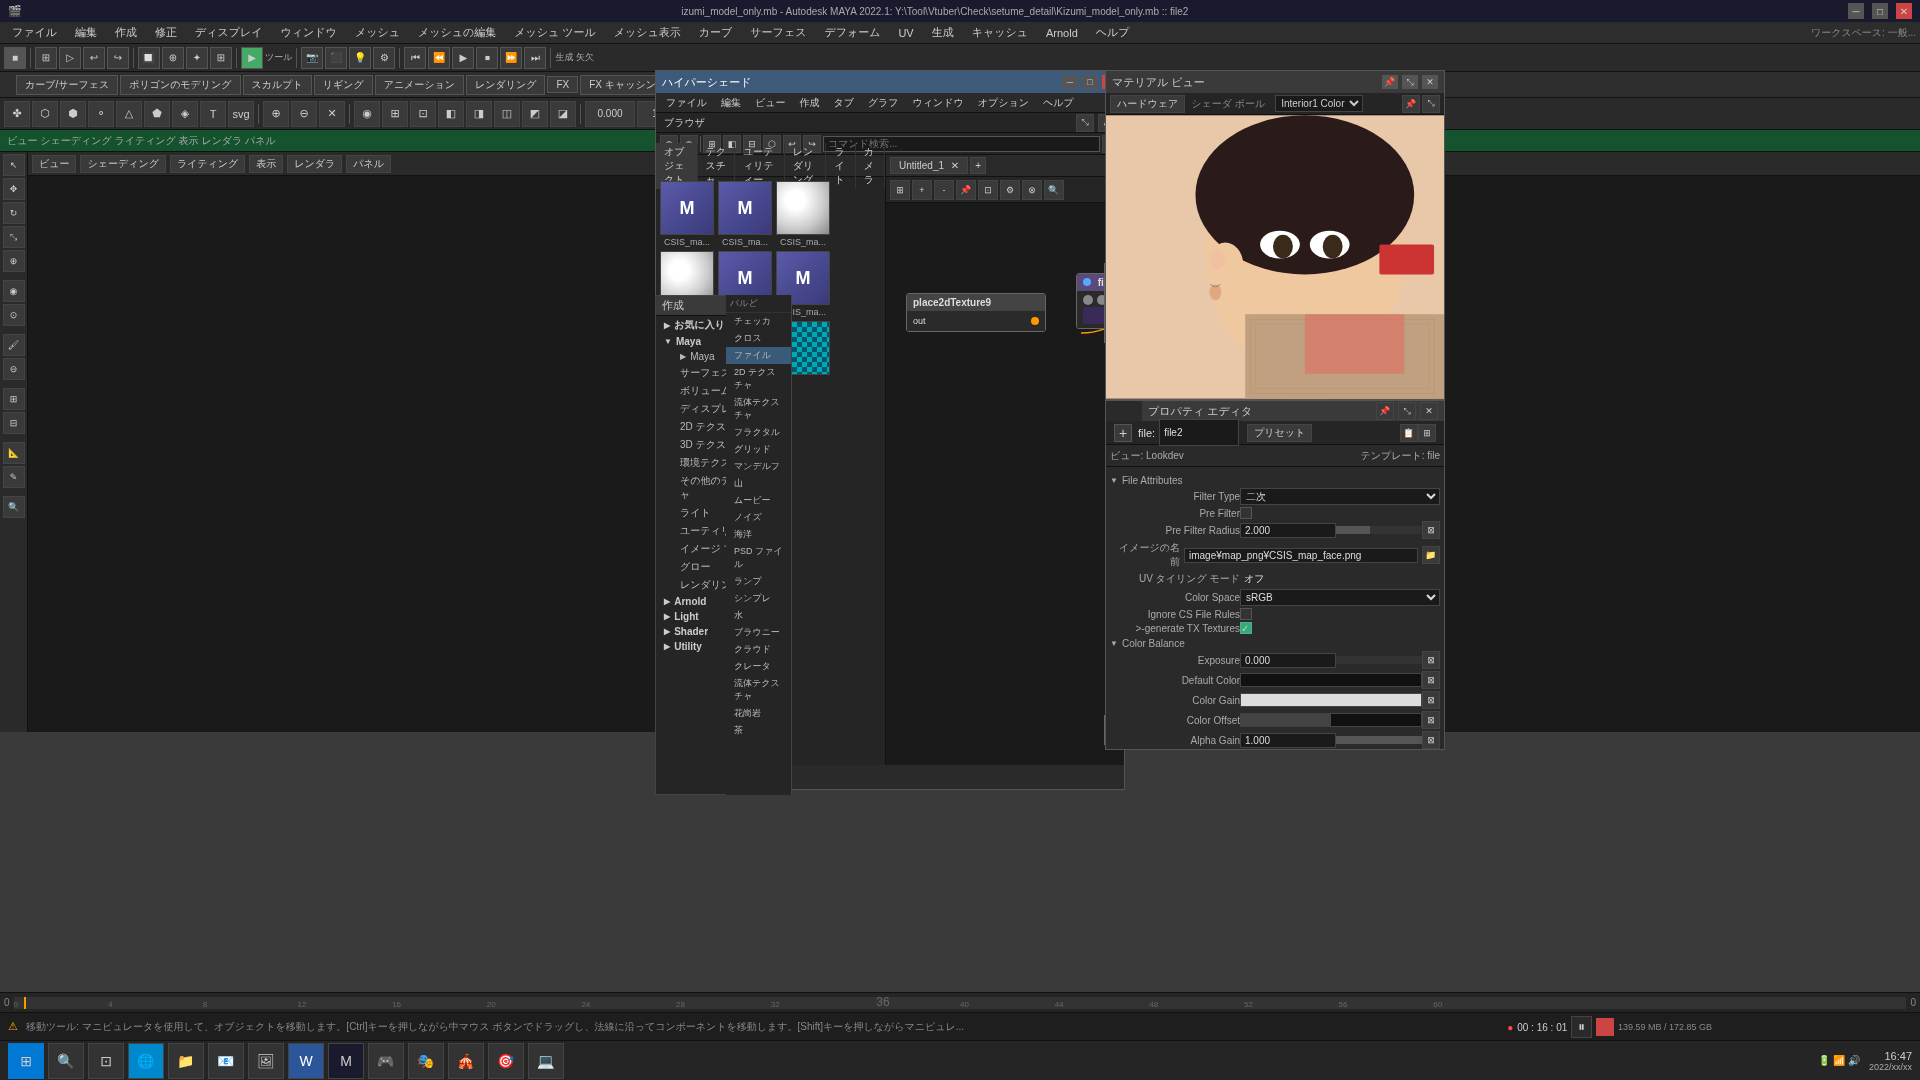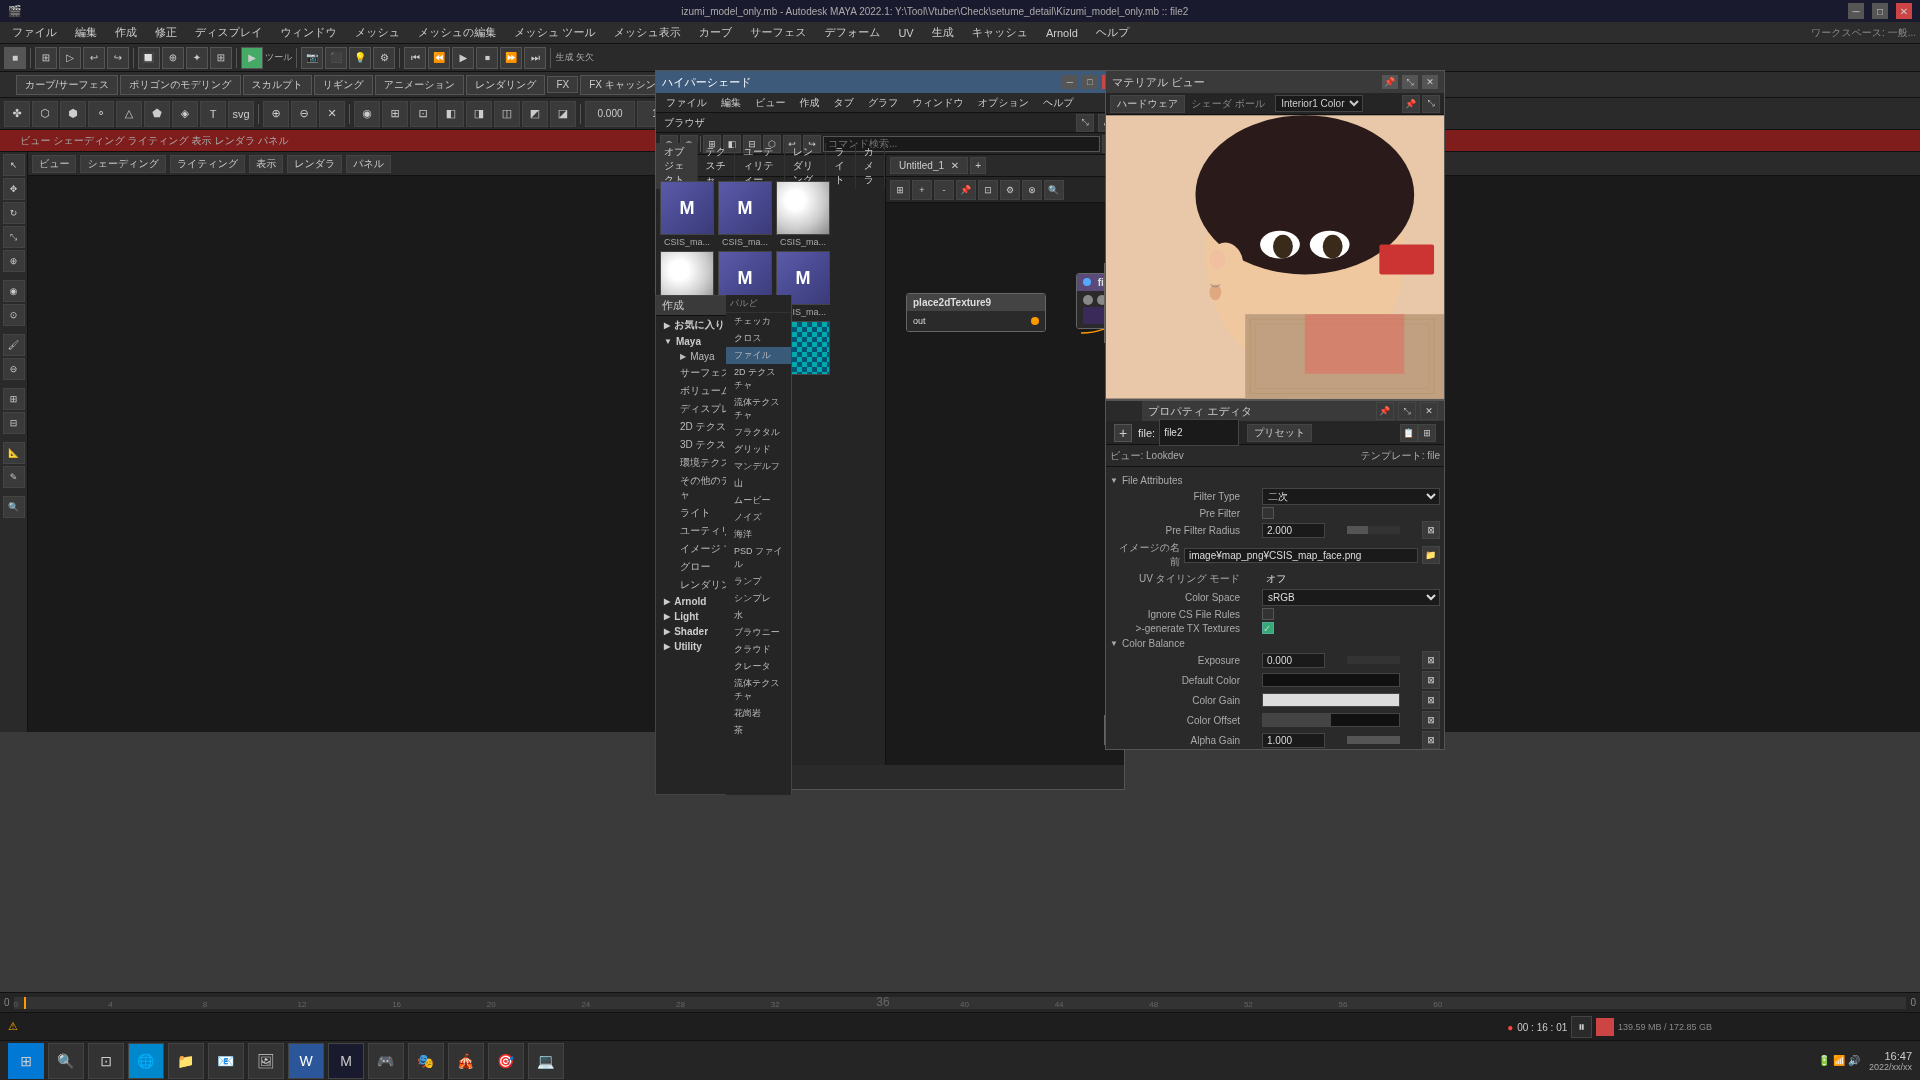--- a/index.html
+++ b/index.html
@@ -517,21 +517,21 @@
       border-bottom: 1px solid #111;
     }
     #pe-content {
       padding: 4px;
       overflow-y: auto;
       height: calc(100% - 20px - 24px - 22px);
     }
     .pe-row {
       display: flex;
       align-items: center;
-      gap: 22px;
+      gap: 0;
       margin: 2px 0;
       font-size: 10px;
     }
     .pe-label {
       width: 130px;
       color: #aaa;
       text-align: right;
     }
     .pe-value {
       flex: 1;
@@ -632,24 +632,24 @@
       border: 1px solid #444;
       cursor: pointer;
       color: #ccc;
       font-size: 14px;
       display: flex; align-items: center; justify-content: center;
     }
 
     
     #toolbar2 {
       height: 22px;
-      background: #7f1d1d;
-      display: flex;
-      align-items: center;
-      padding: 0 14px;
+      background: #14532d;
+      display: flex;
+      align-items: center;
+      padding: 0 1px;
       gap: 2px;
       border-bottom: 1px solid #111;
     }
 
     .mat-thumb-M {
       background: linear-gradient(135deg, #5a5aaa 0%, #3a3a7a 100%);
       color: white;
     }
 
     .pe-file-row {
@@ -935,20 +935,21 @@
 </div>
 
 <div style="position:absolute; bottom:48px; left:0; width:660px; height:20px; background:#1e1e1e; display:flex; align-items:center; padding:0 8px; gap:8px; z-index:50; border-top:1px solid #111;">
   <input type="text" value="0" style="width: 40px; background: rgb(37, 37, 37); border: 1px solid rgb(68, 68, 68); color: rgb(204, 204, 204); font-size: 10px; padding: 1px 3px;">
   <input type="text" value="0" style="width: 40px; background: rgb(37, 37, 37); border: 1px solid rgb(68, 68, 68); color: rgb(204, 204, 204); font-size: 10px; padding: 1px 3px;">
   <span style="color:#888; font-size:10px;">🎬 0</span>
 </div>
 
 <div id="status-bar" style="position:absolute; bottom:40px; left:0; width:1920px; z-index:50;">
   <span style="color:#fa0; font-size:11px;">⚠</span>
+  <span style="flex:1; overflow:hidden; text-overflow:ellipsis; white-space:nowrap;">移動ツール: マニピュレータを使用して、オブジェクトを移動します。[Ctrl]キーを押しながら中マウス ボタンでドラッグし、法線に沿ってコンポーネントを移動します。[Shift]キーを押しながらマニピュレ...</span>
 </div>
 
 <div id="hypershade">
 
   <div id="hs-titlebar">
     <span>ハイパーシェード</span>
     <div id="hs-titlebar-btns">
       <button class="hs-wbtn">─</button>
       <button class="hs-wbtn">□</button>
       <button class="hs-wbtn" style="background:#c44;">✕</button>

